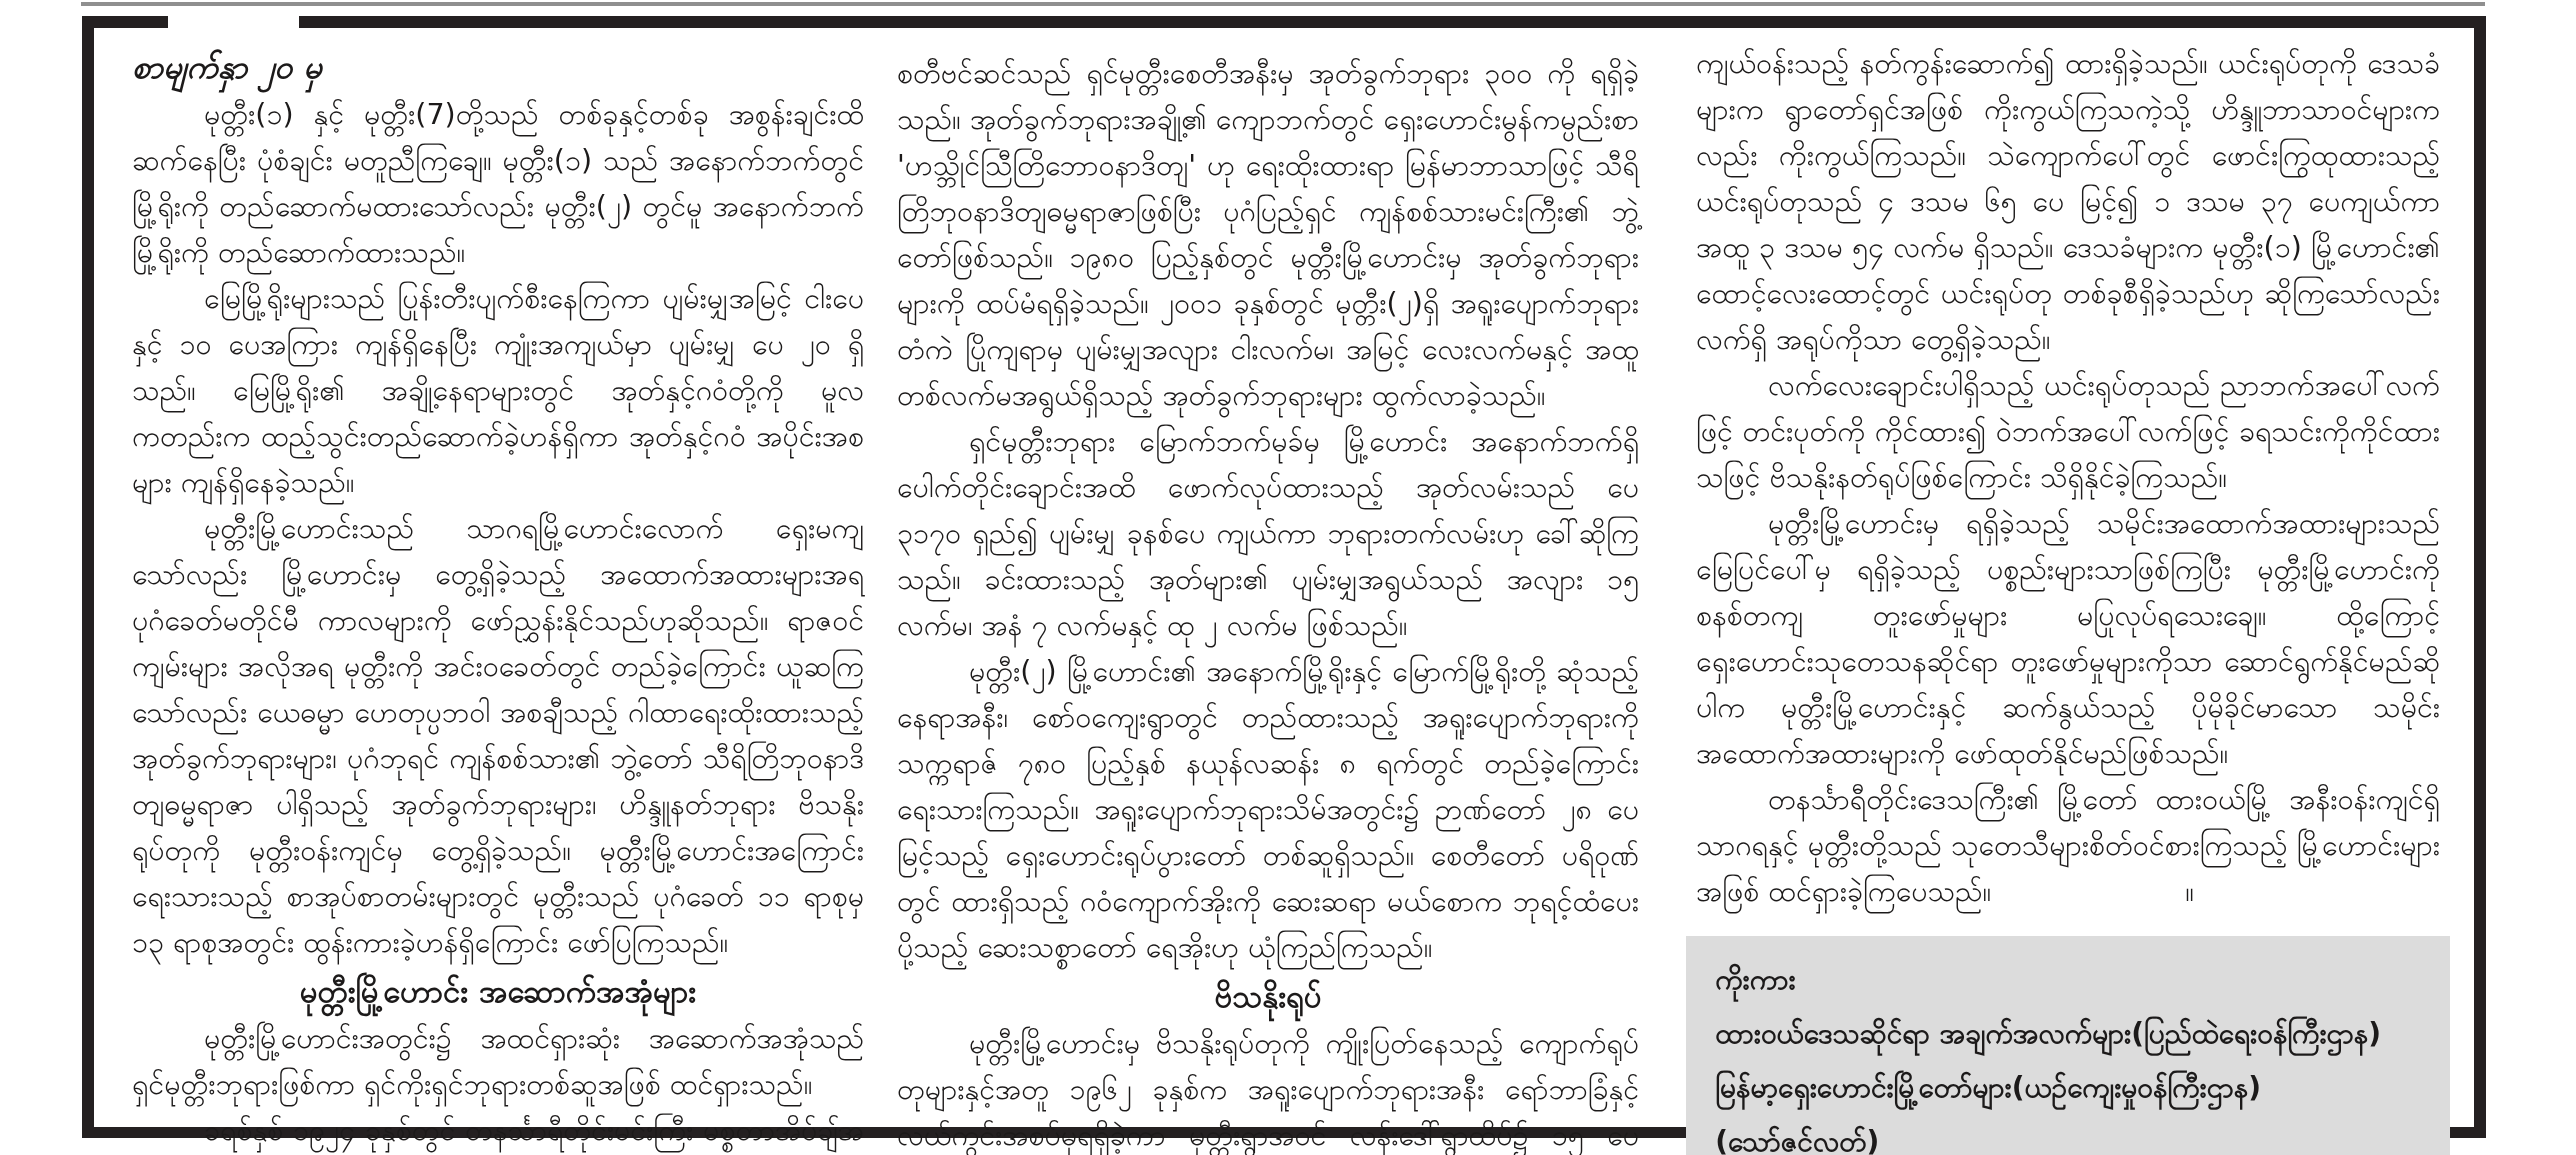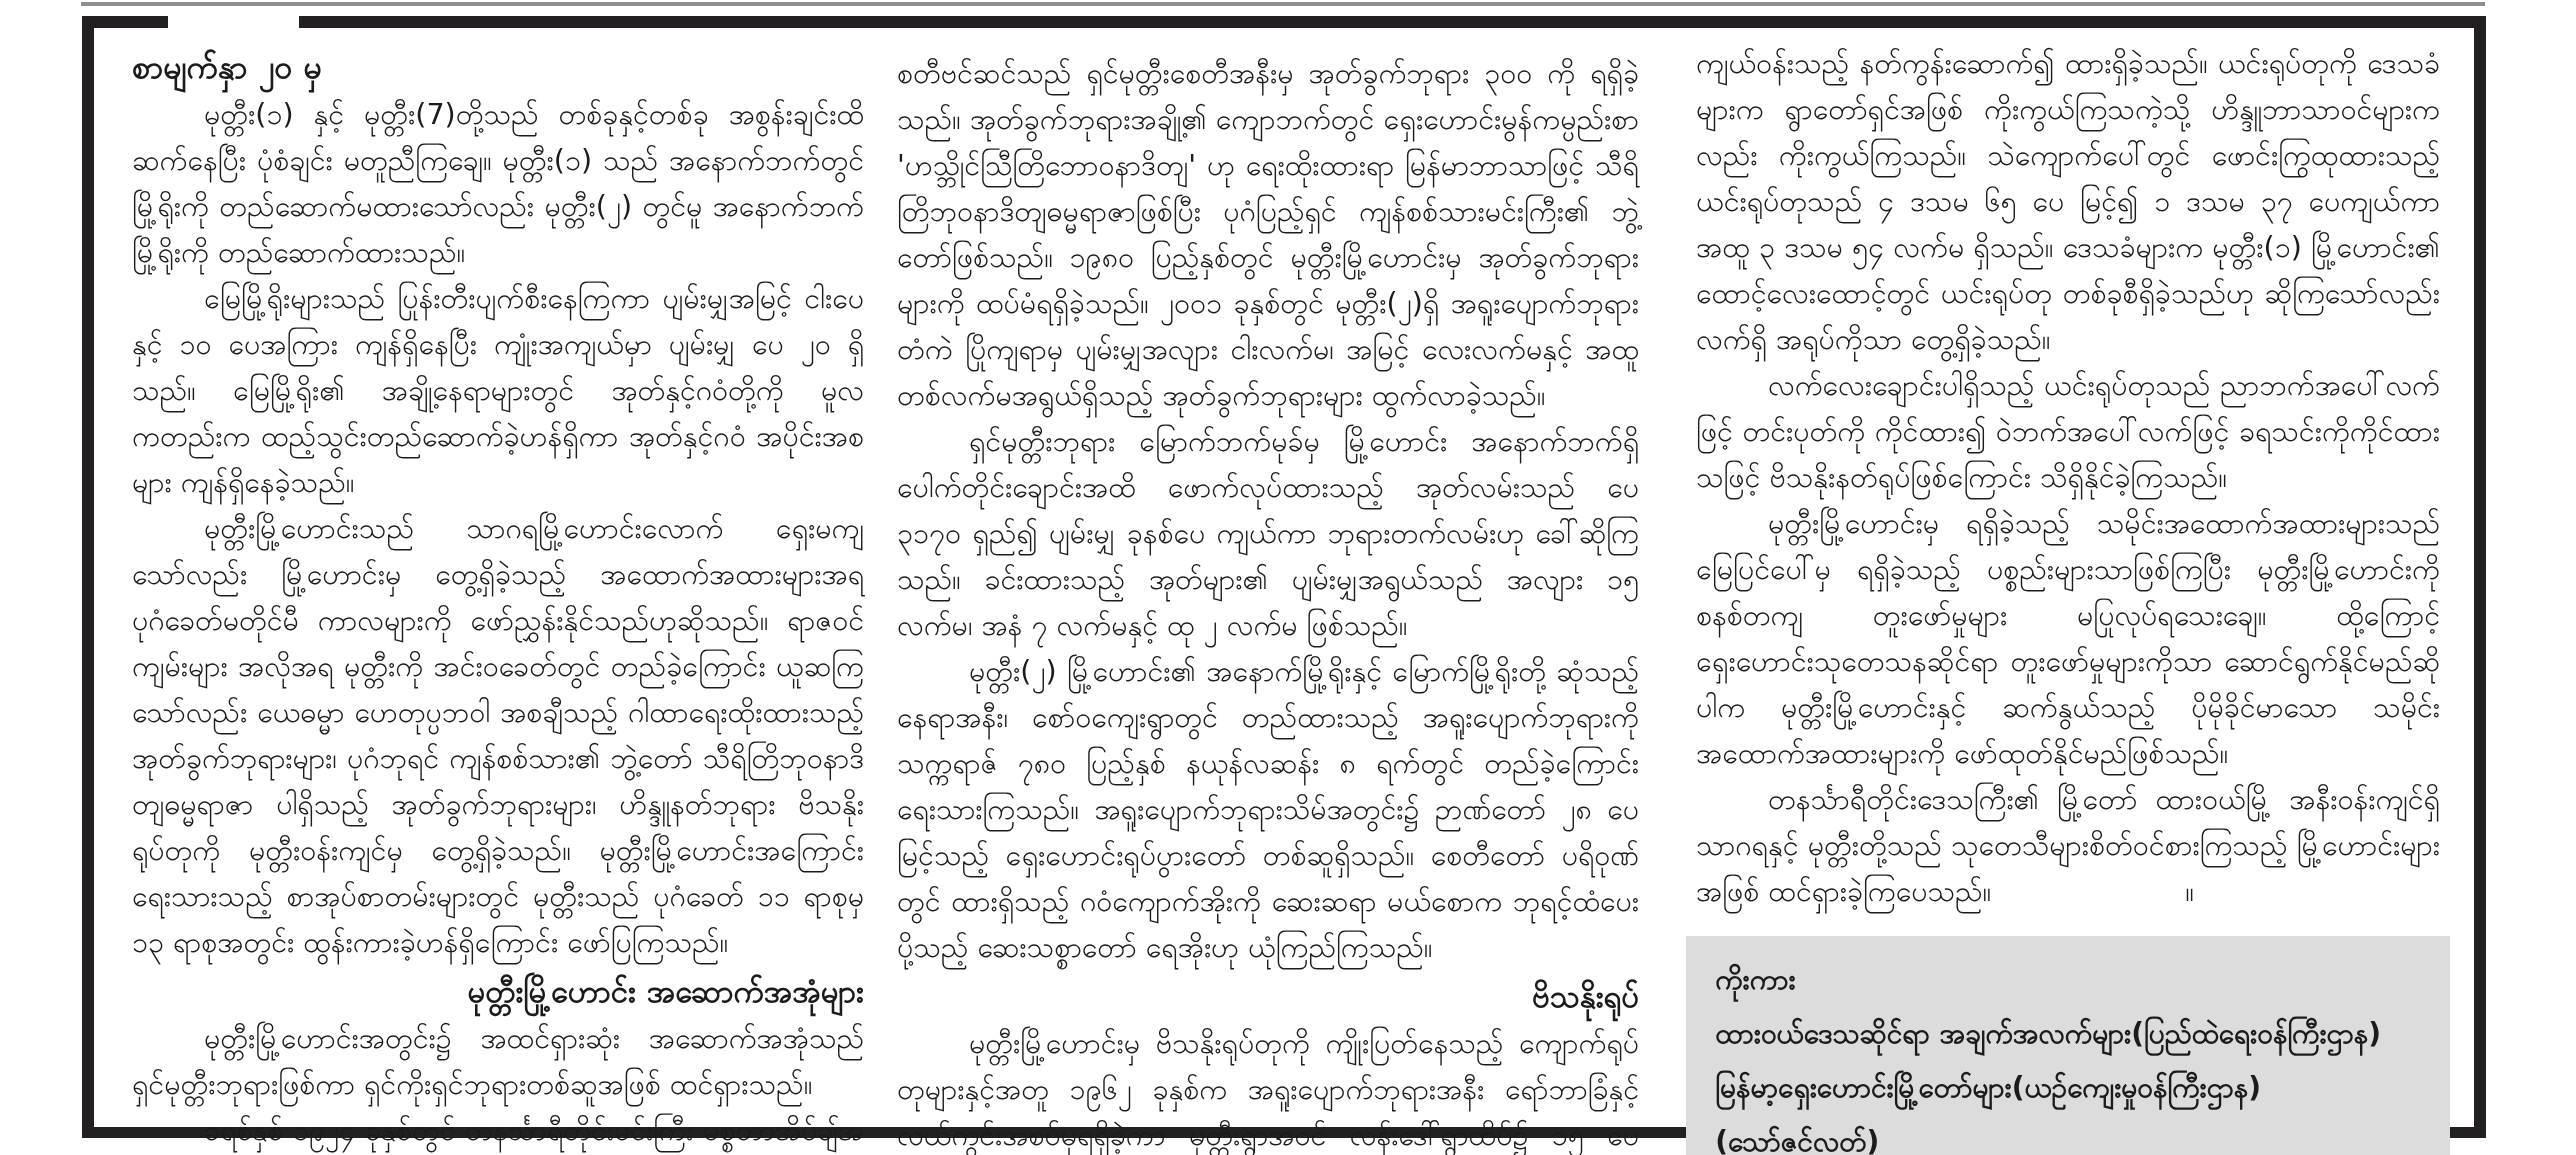--- a/index.html
+++ b/index.html
@@ -9,26 +9,26 @@
   }
   .rule{position:absolute;background:#8f8f8f;}
   .bar{position:absolute;background:#242021;}
   .col{
     position:absolute;text-align:justify;
     font-size:28.5px;line-height:46px;letter-spacing:0;
   }
   .col p{margin:0;padding:0;}
   .indent{text-indent:72px;}
   .pageref{
-    font-weight:bold;font-size:32px;line-height:50px;
+    font-style:italic;font-weight:bold;font-size:32px;line-height:50px;
     margin:0 0 11.4px 0;text-align:left;
   }
   .sect{
     font-weight:bold;font-size:31px;line-height:50px;
-    margin:8.1px 0 6.5px 0;text-align:right;
+    margin:8.1px 0 6.5px 0;text-align:center;
   }
   .endmark{display:inline-block;margin-left:122px;}
   .refbox{
     background:#dcdcdc;margin:21px 0 0 -9.8px;padding:13px 19.5px 28px 21px;
     font-weight:bold;font-size:28px;line-height:46px;text-align:left;
     width:calc(100% - 21px);
   }
   .refbox p{margin:8px;}
 </style>
 </head>

